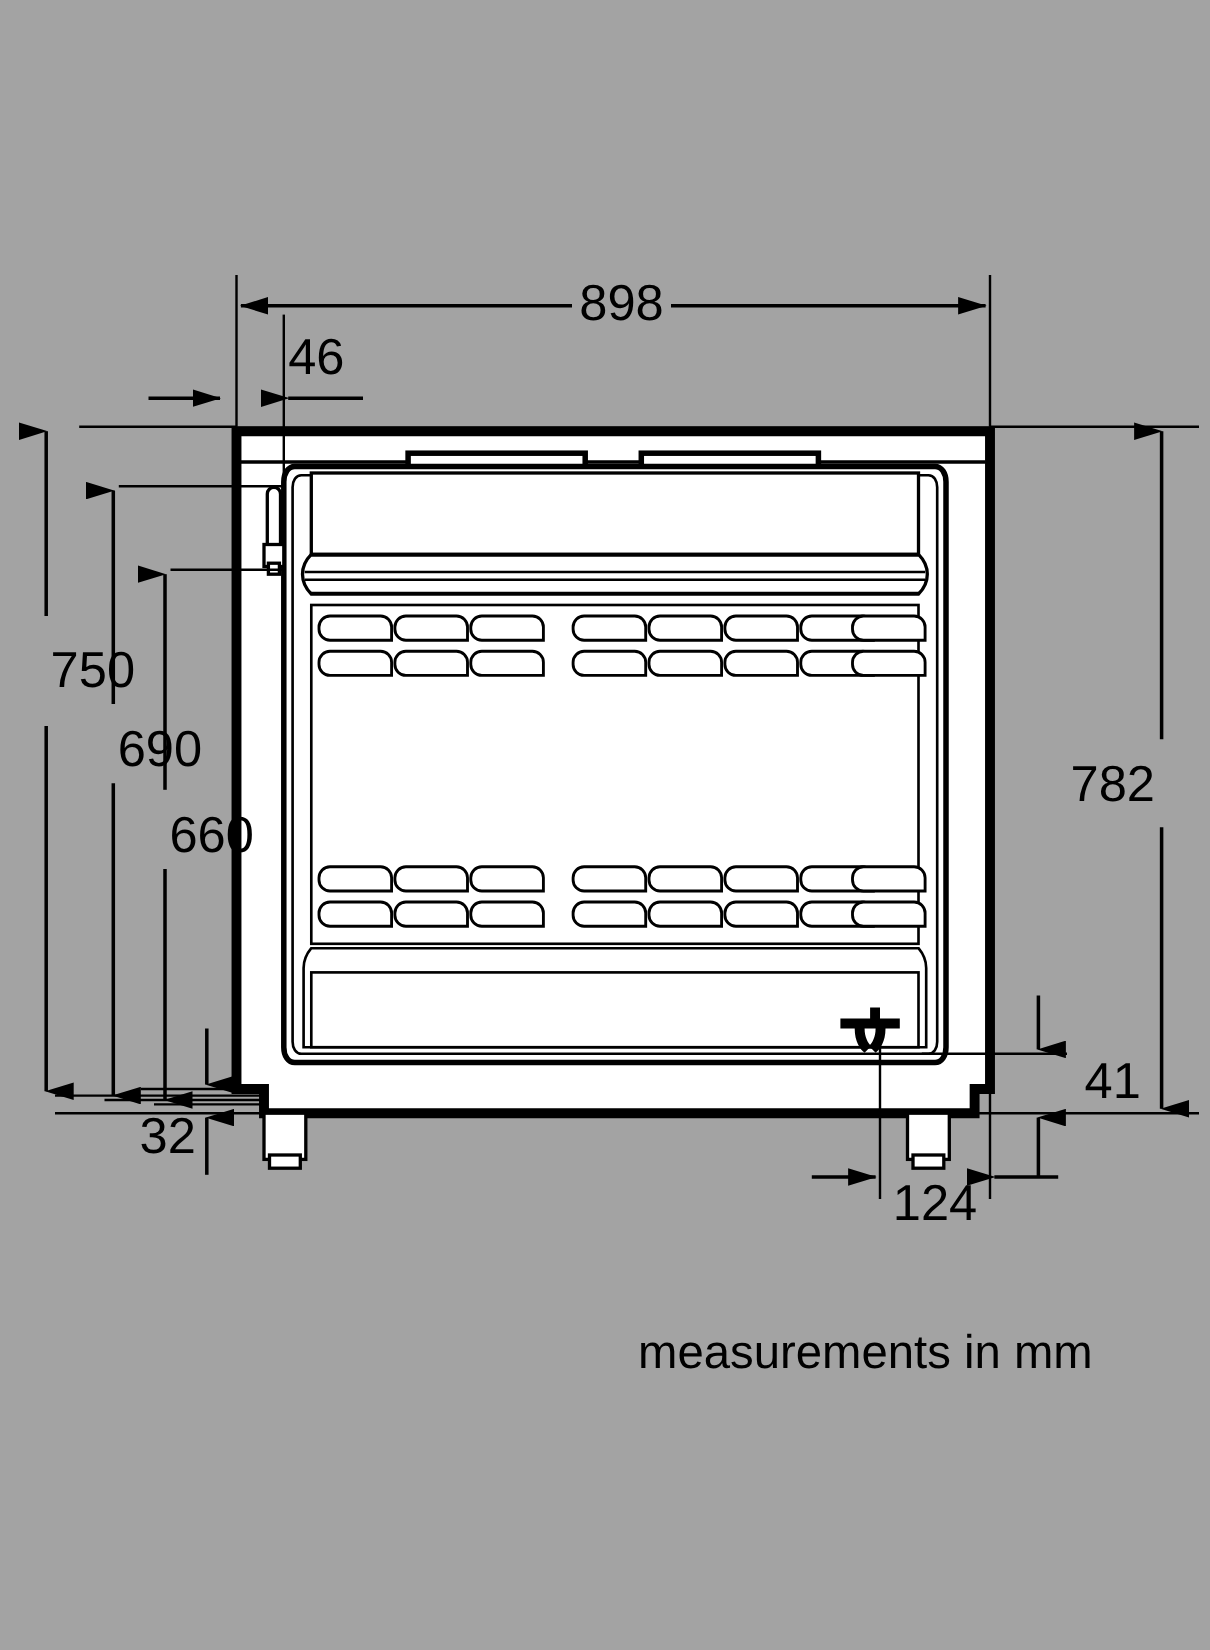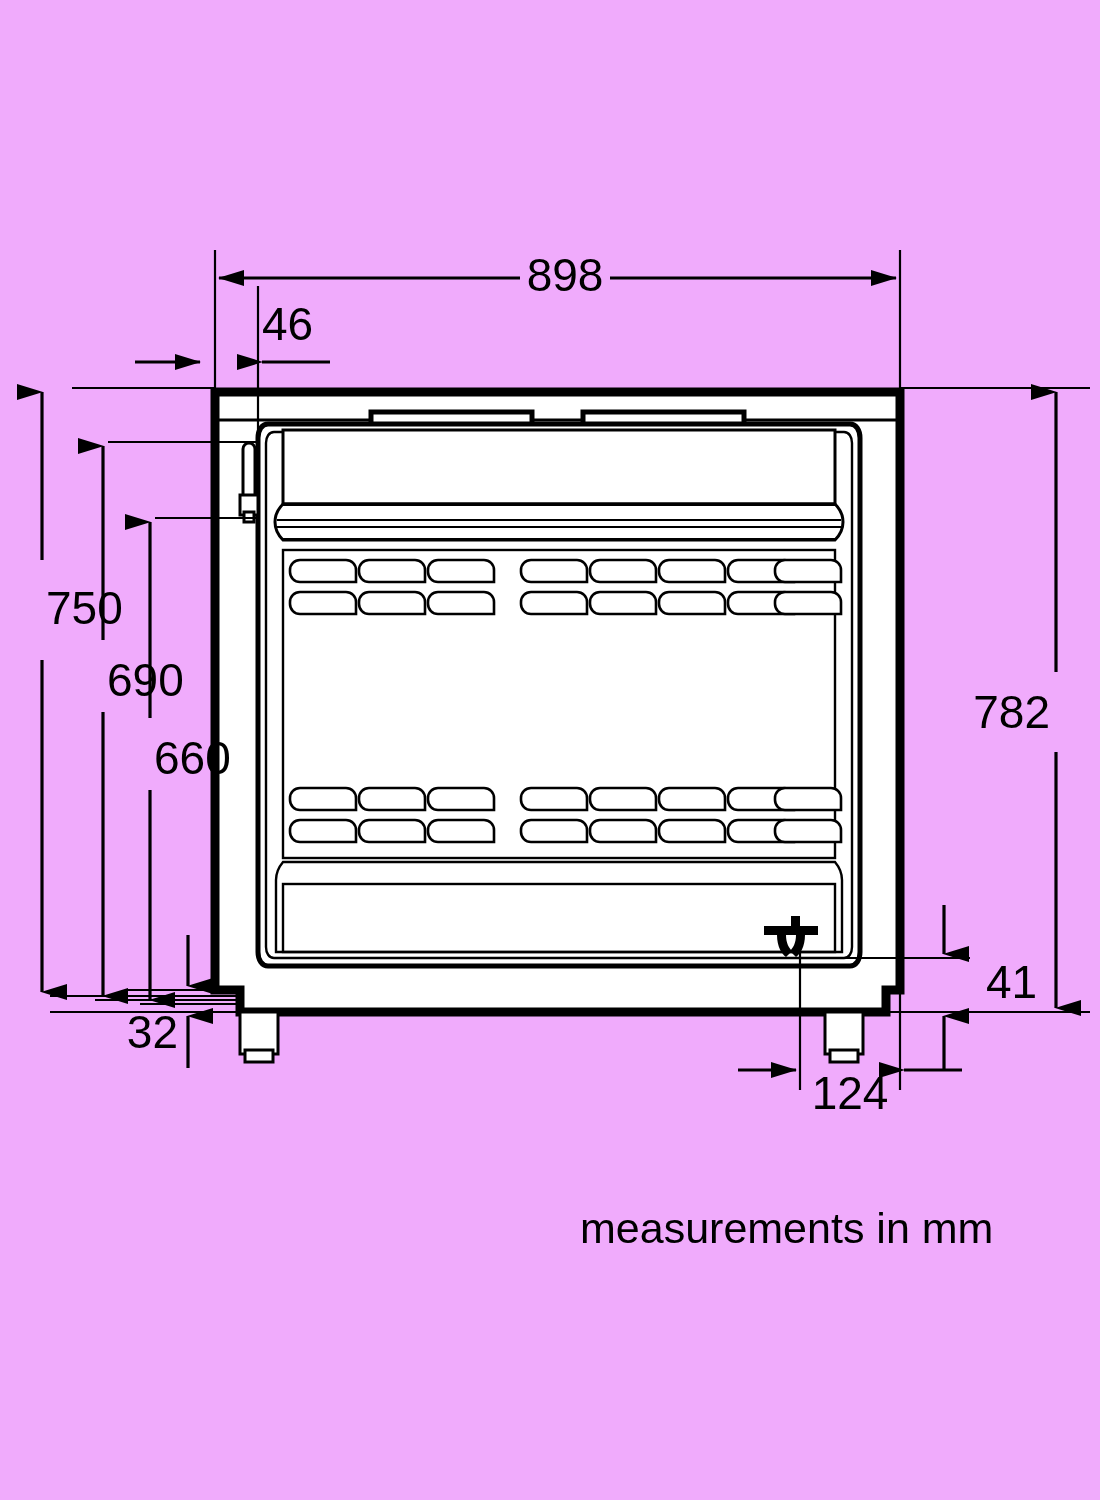--- a/index.html
+++ b/index.html
@@ -1,21 +1,21 @@
 <!DOCTYPE html>
 <html><head>
 <meta charset="utf-8">
 <style>
   html,body{margin:0;padding:0;background:#ffffff;}
   body{
     width:1100px;height:1500px;
     font-family:"Liberation Sans", sans-serif;
     overflow:hidden;
   }
-  #stage{position:relative;width:1100px;height:1500px;background:#f0abfc;}
+  #stage{position:relative;width:1100px;height:1500px;background:#a3a3a3;}
   svg#drawing{position:absolute;top:0;left:0;width:1100px;height:1500px;display:block;}
   .dimtext{
     font-family:"Liberation Sans", sans-serif;
     font-size:46px;
     fill:#000;
     dominant-baseline:middle;
   }
   .notetext{
     font-family:"Liberation Sans", sans-serif;
     font-size:43px;

